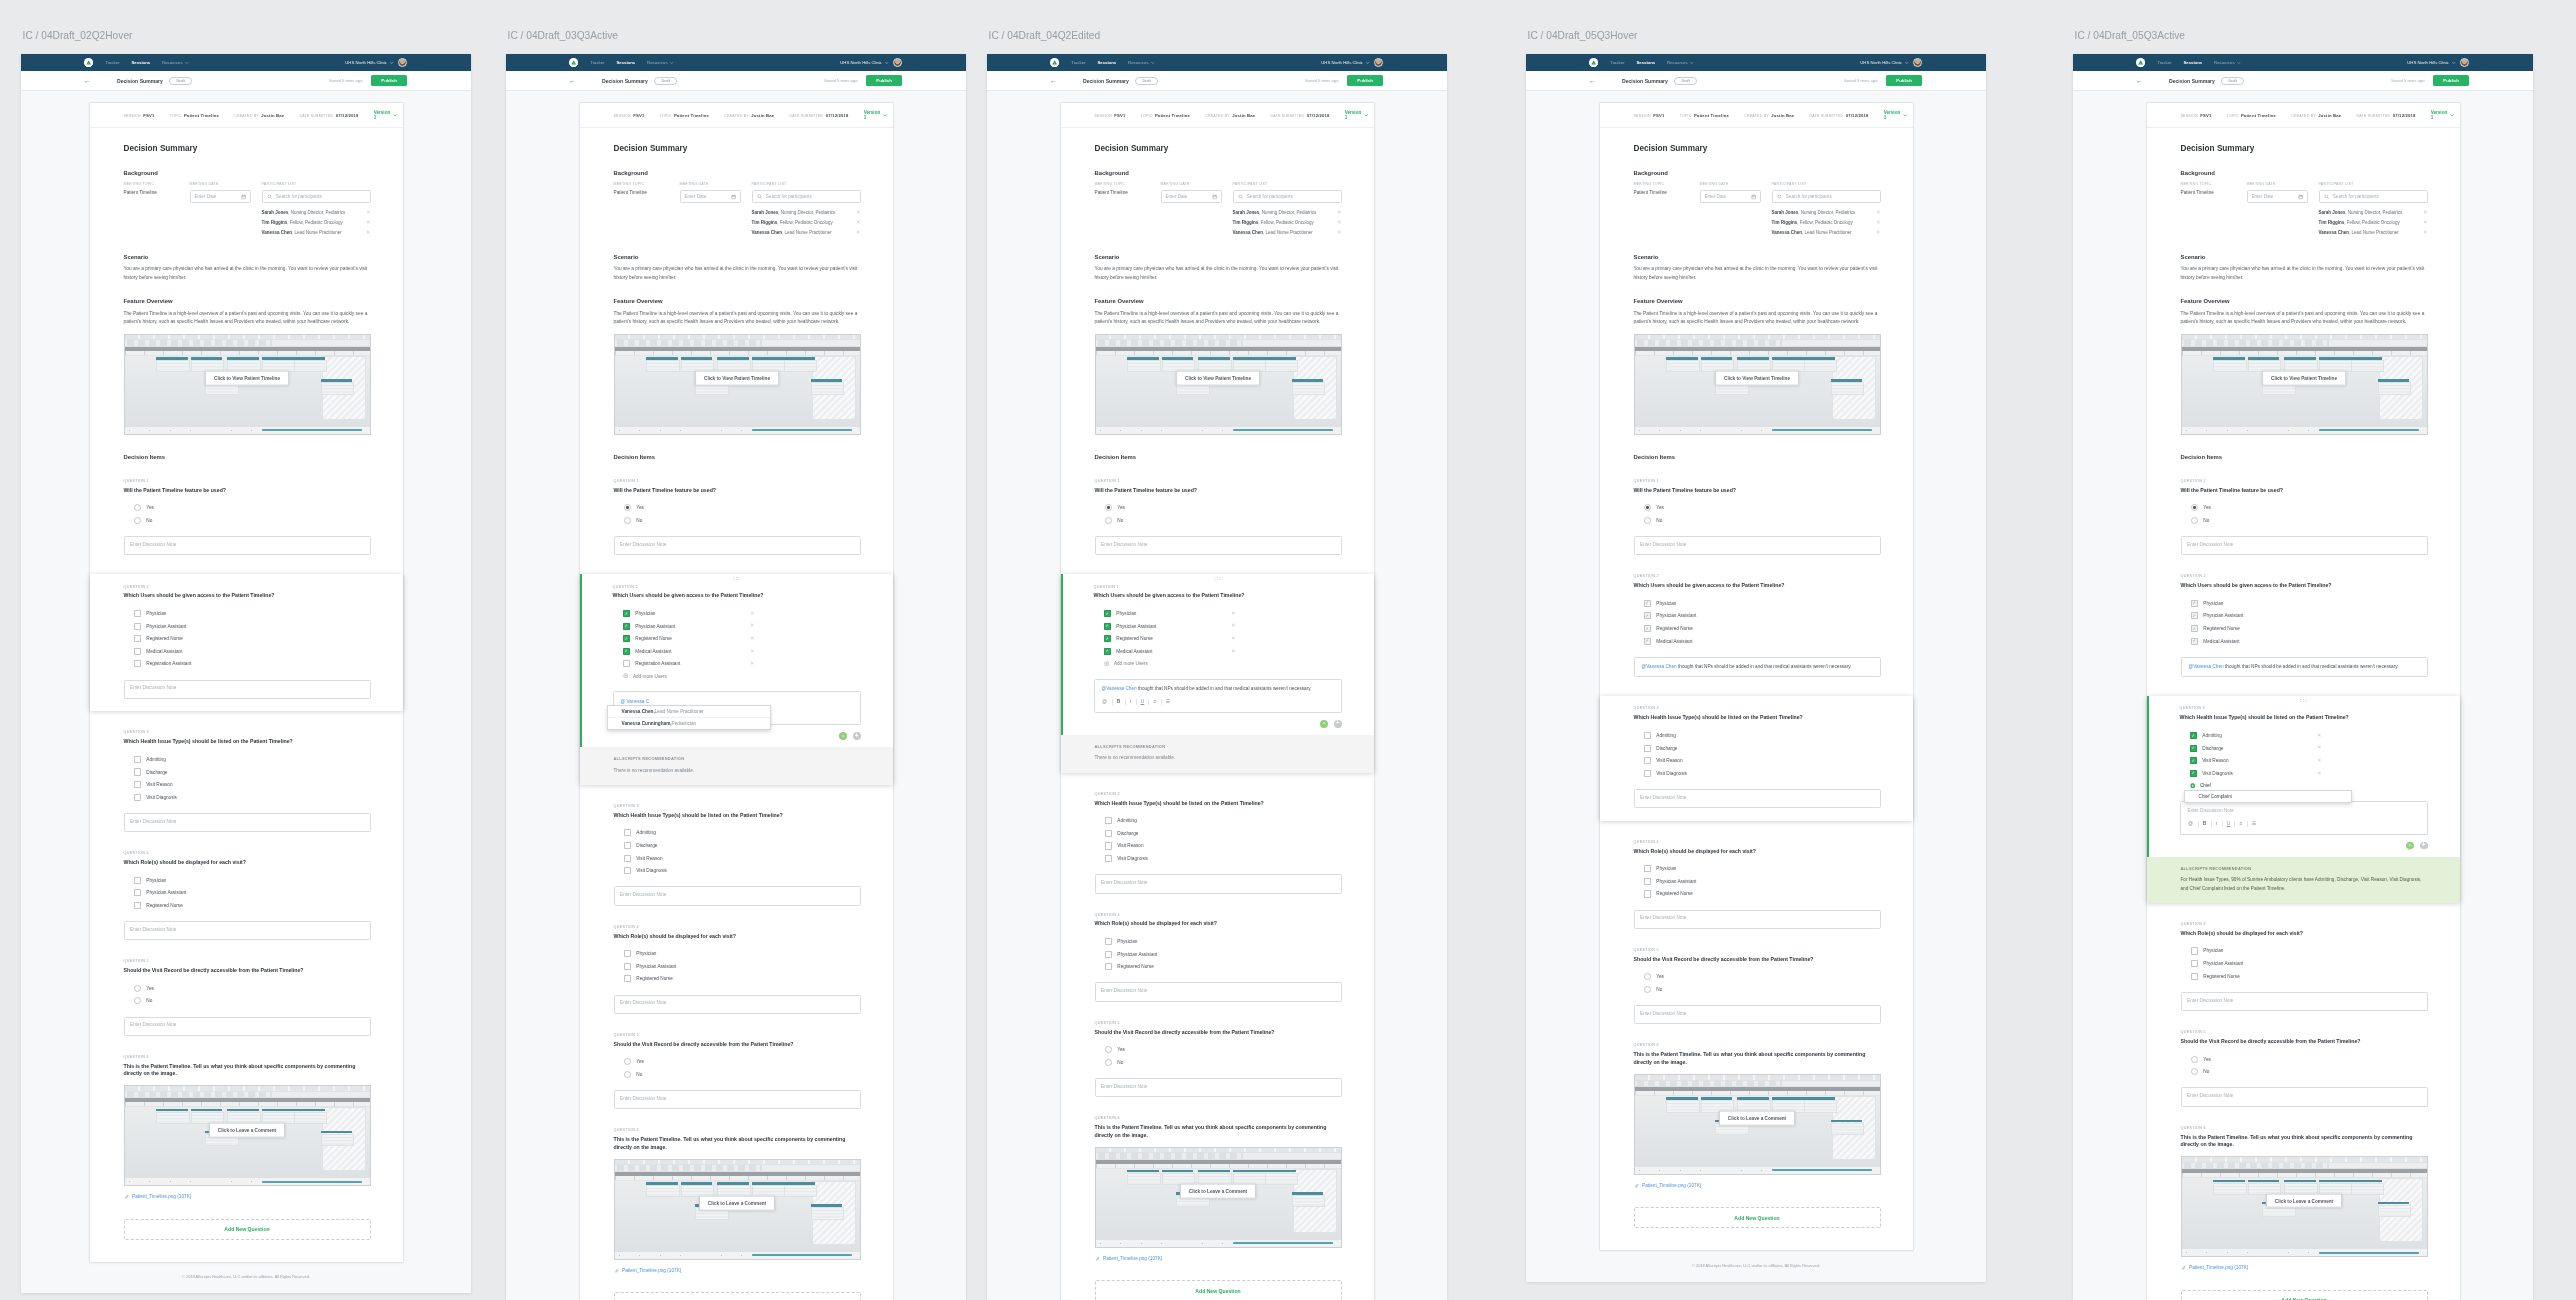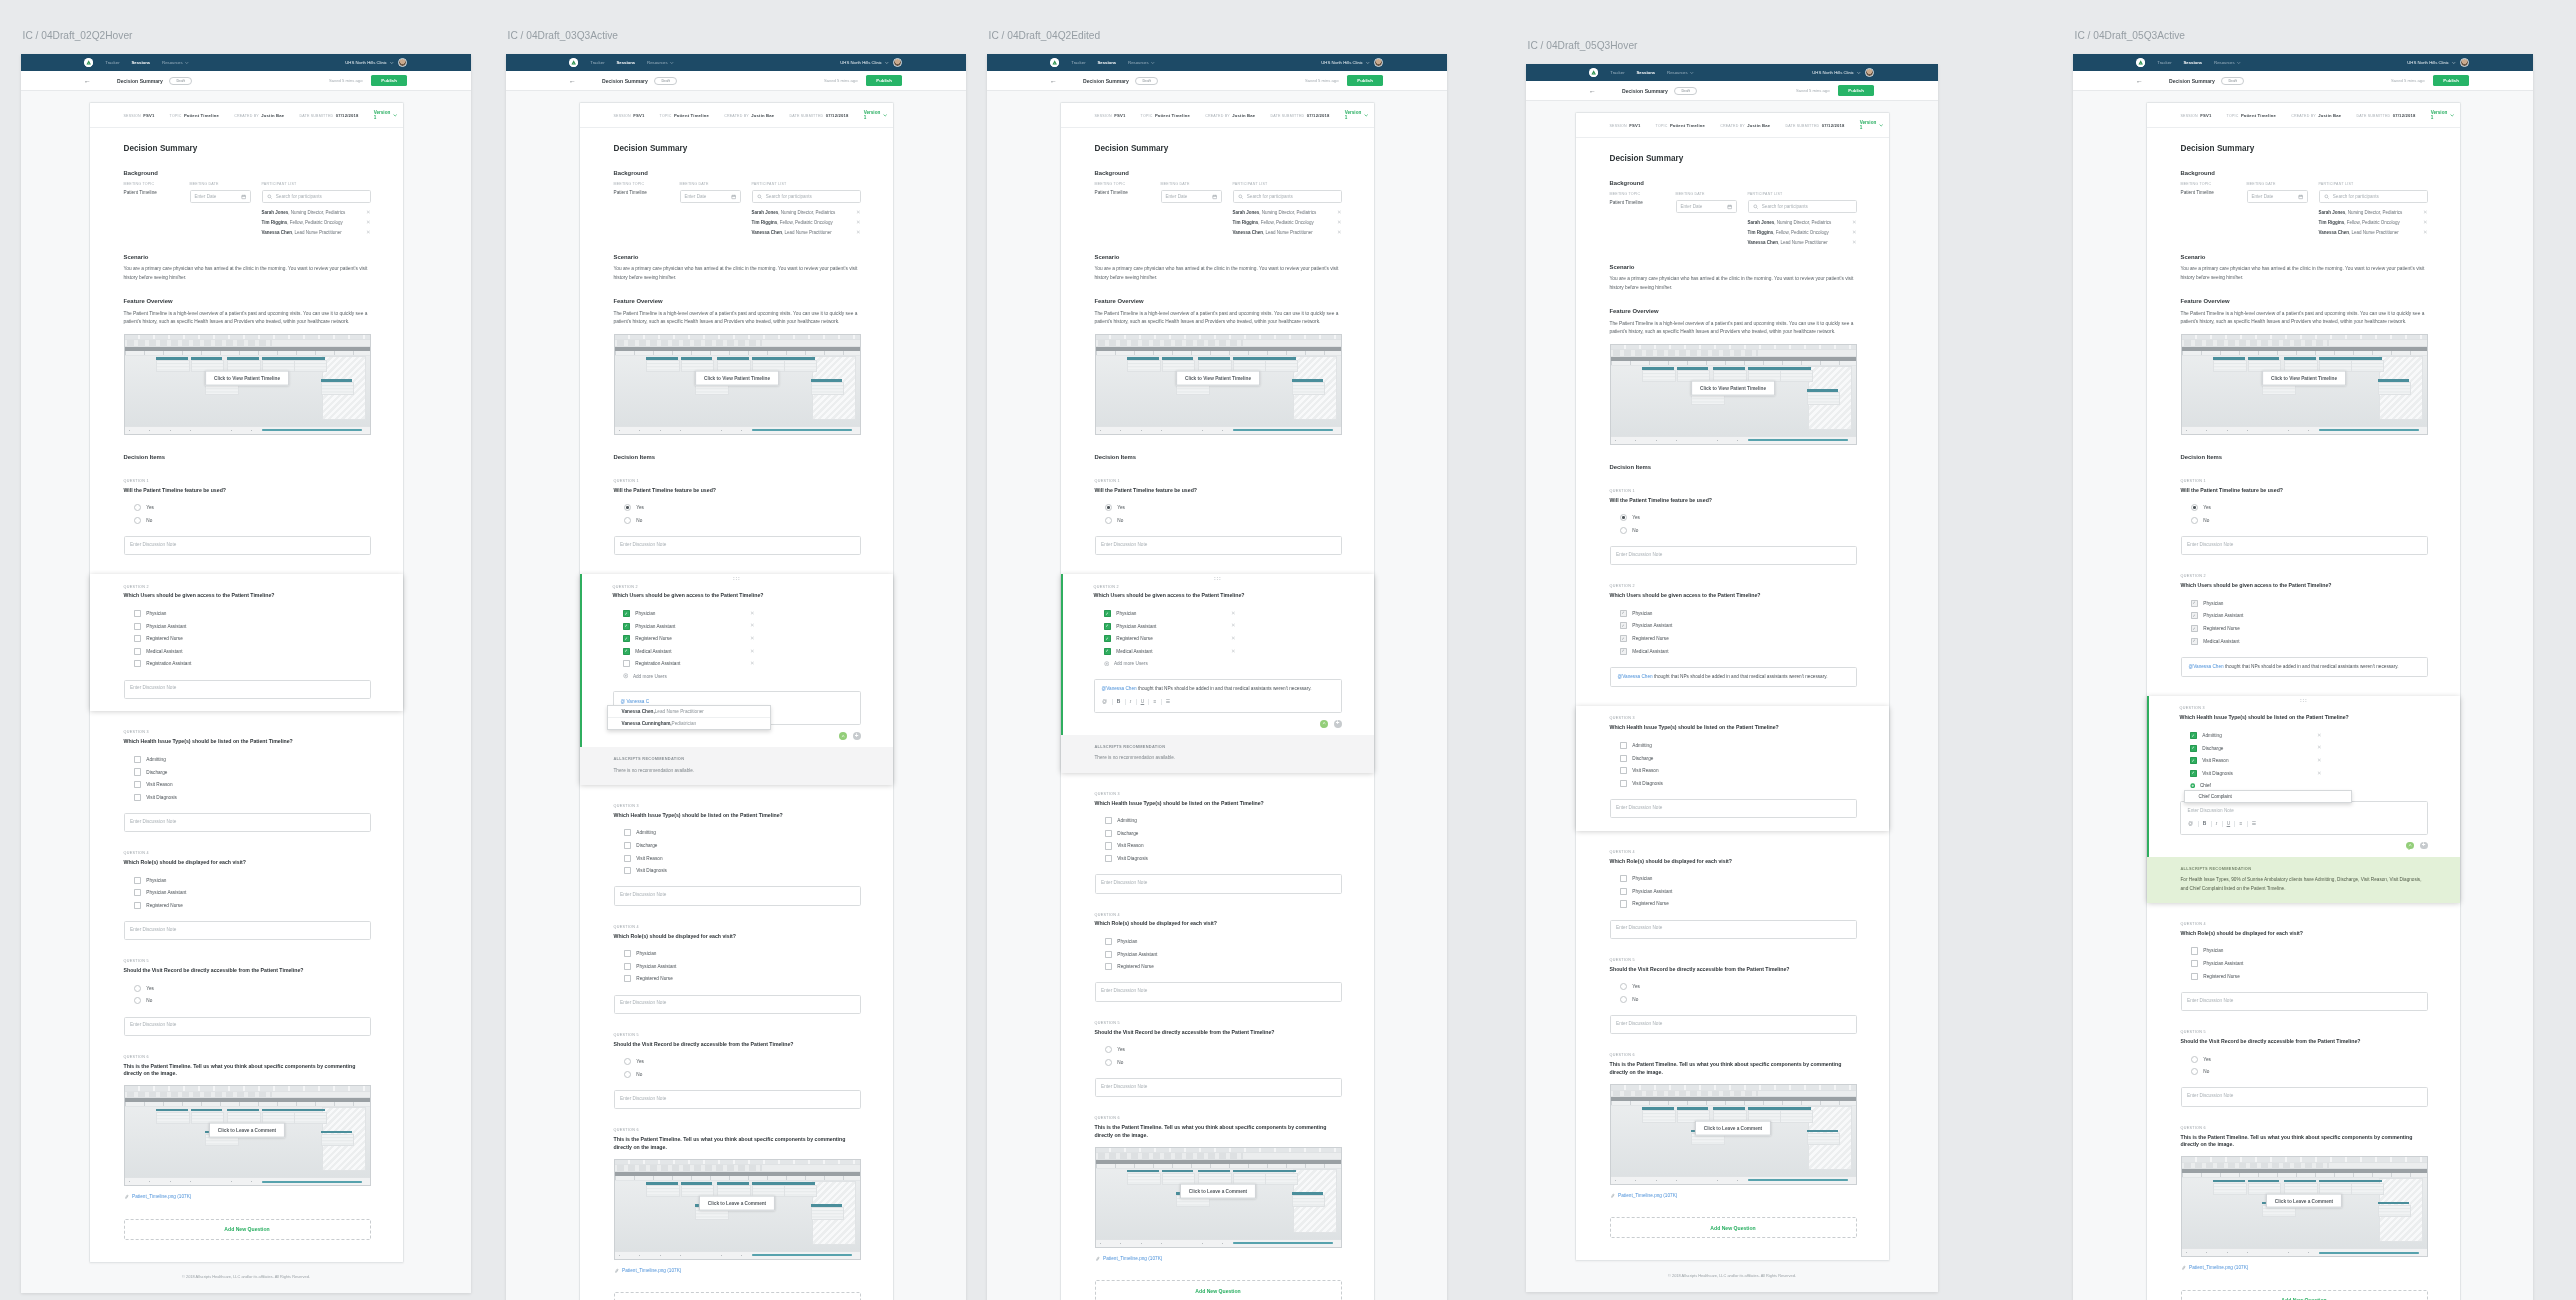--- a/index.html
+++ b/index.html
@@ -1129,21 +1129,21 @@
                   </span>
                   <span>Patient_Timeline.png  (107K)</span>
                 </div>
               </div>
             </div>
             <div class="add-q">Add New Question</div>
           </div>
         </div>
       </div>
     </div>
-    <div class="artboard-wrap" style="left: 1526px; top: 64px; width: 412px;">
+    <div class="artboard-wrap" style="left: 1526px; top: 54px; width: 460px;">
       <div class="fig-title">IC / 04Draft_05Q3Hover</div>
       <div class="artboard">
         <div class="navbar">
           <div class="nav-inner">
             <div class="logo">
               <span style="display: inline-flex; flex: 0 0 auto;">
                 <svg width="9.4" height="9.4" viewBox="0 0 10 10" fill="none" xmlns="http://www.w3.org/2000/svg">
                   <circle cx="5" cy="5" r="4.6" fill="#fff"></circle>
                   <path d="M2.6 7 L5 2.4 L7.4 7 Z" fill="#2f8f4e"></path>
                   <path d="M3.9 7 L5 4.8 L6.1 7 Z" fill="#7fc79b"></path>

